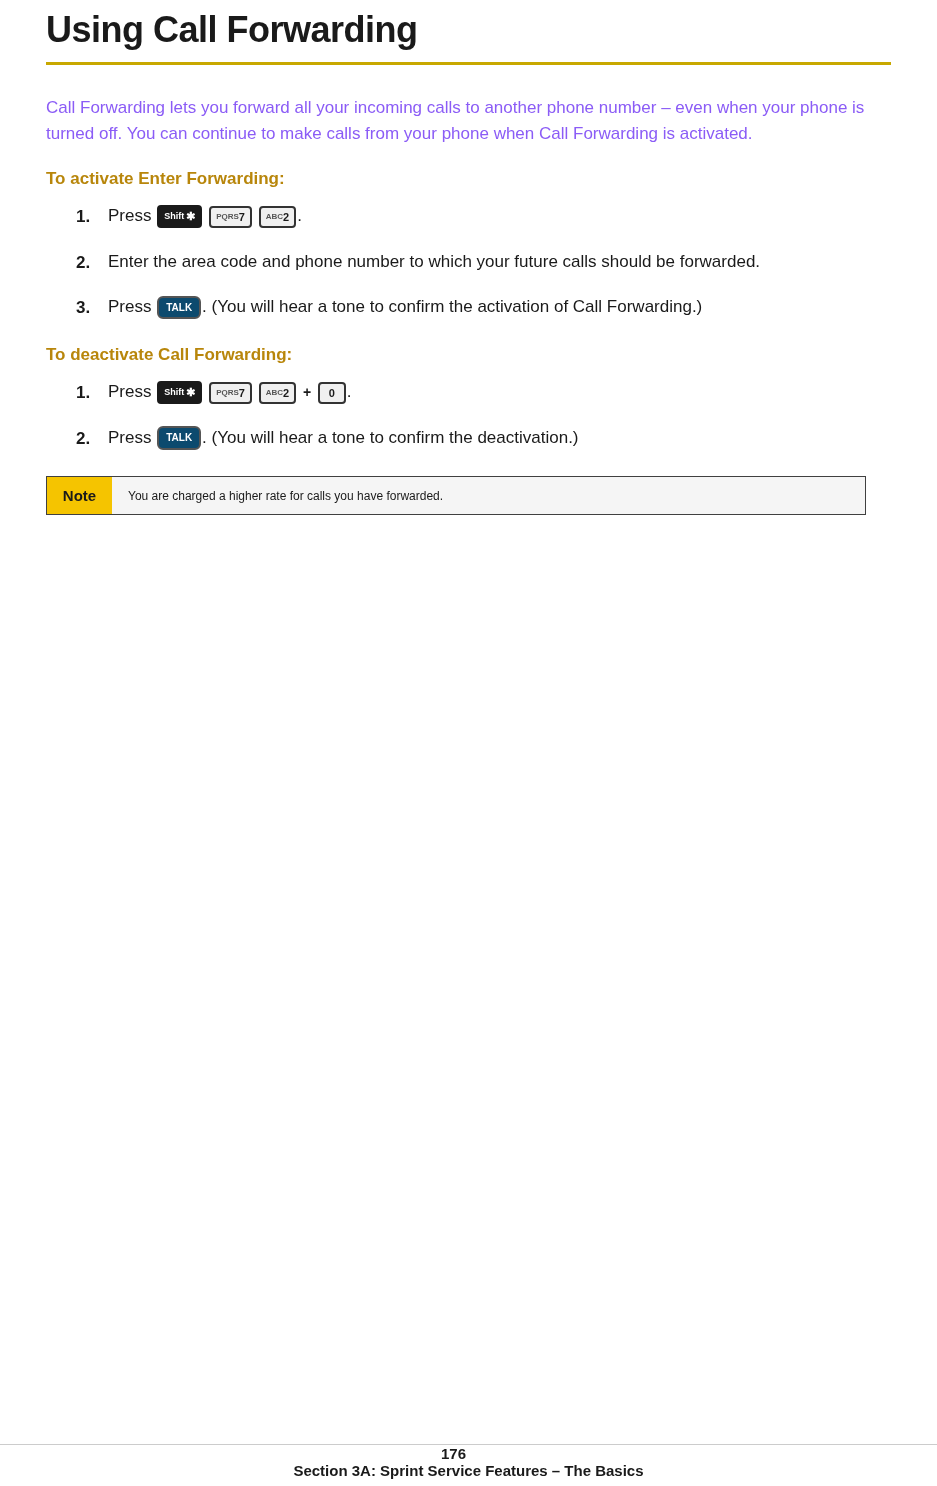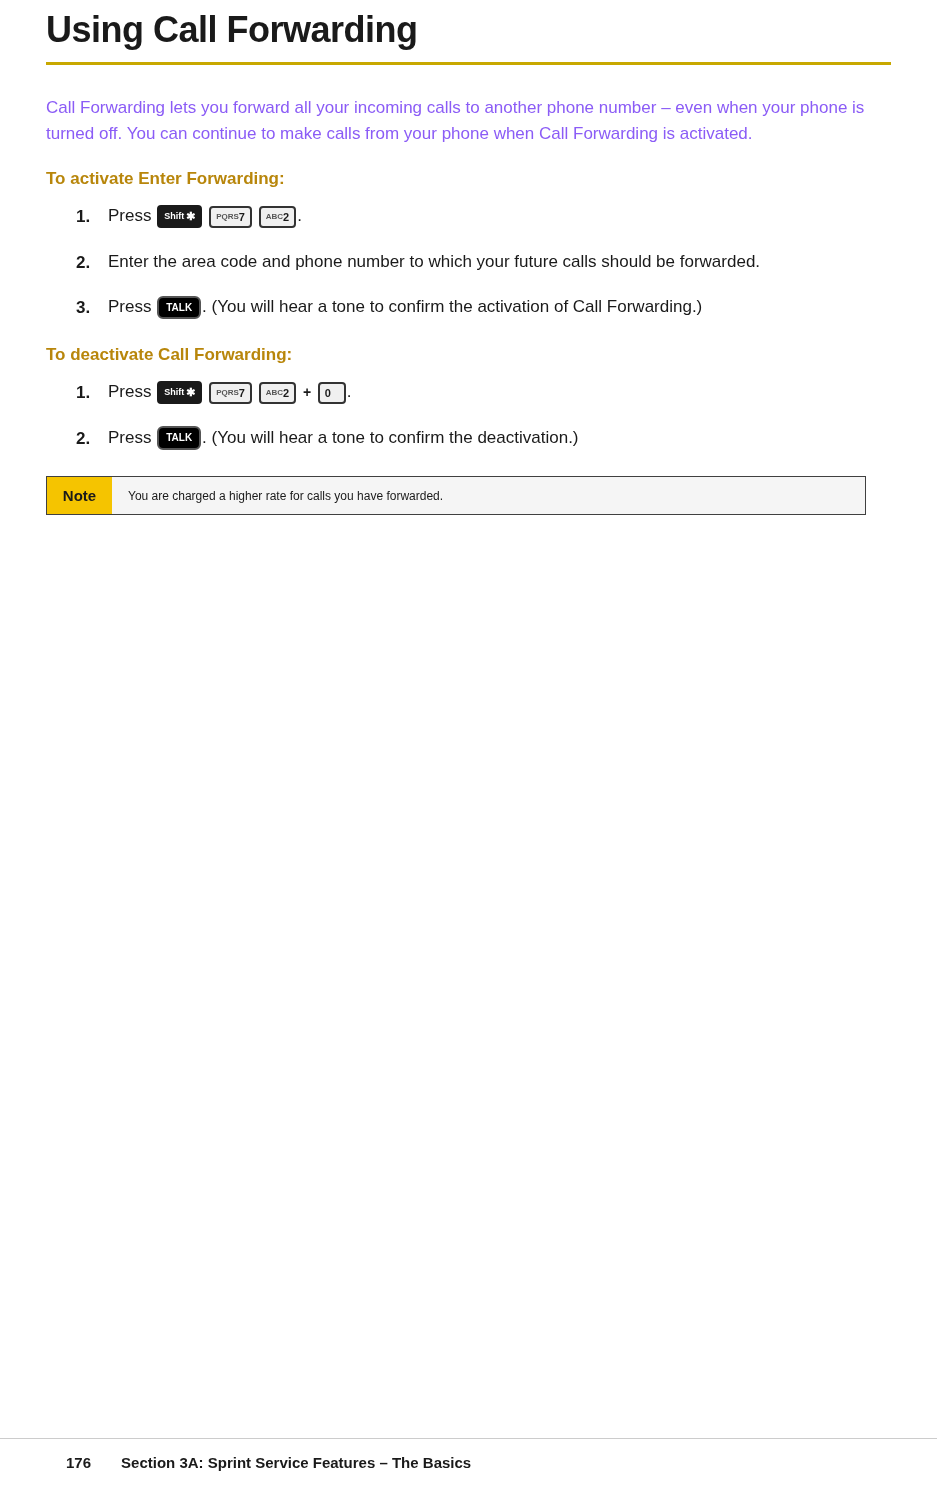--- a/index.html
+++ b/index.html
@@ -71,20 +71,21 @@
     }
 
     .step-content {
       flex: 1;
     }
 
     
     .key-btn {
       display: inline-flex;
       align-items: center;
+      justify-content: center;
       border: 2px solid #333;
       border-radius: 4px;
       padding: 1px 5px;
       font-size: 11px;
       font-weight: 700;
       background: #f0f0f0;
       vertical-align: middle;
       margin: 0 1px;
       line-height: 1.3;
       min-width: 28px;
@@ -102,21 +103,21 @@
       display: inline-flex;
       align-items: center;
       justify-content: center;
       vertical-align: middle;
       margin: 0 1px;
       min-width: 40px;
       min-height: 22px;
     }
 
     .key-btn-talk {
-      background: #000000;
+      background: #0c4a6e;
       color: #ffffff;
       border: 2px solid #555;
       border-radius: 6px;
       padding: 2px 7px;
       font-size: 10px;
       font-weight: 700;
       display: inline-flex;
       align-items: center;
       justify-content: center;
       vertical-align: middle;
@@ -160,25 +161,26 @@
       display: flex;
       align-items: center;
       flex: 1;
     }
 
     .footer-bar {
       position: absolute;
       bottom: 0;
       left: 0;
       right: 0;
-      height: 48px;
+      height: 42px;
       display: flex;
       align-items: center;
       padding: 0 66px;
       border-top: 1px solid #ccc;
+      flex-direction: column;
     }
 
     .footer-page-num {
       font-size: 15px;
       font-weight: 900;
       margin-right: 30px;
       color: #1a1a1a;
     }
 
     .footer-section {

